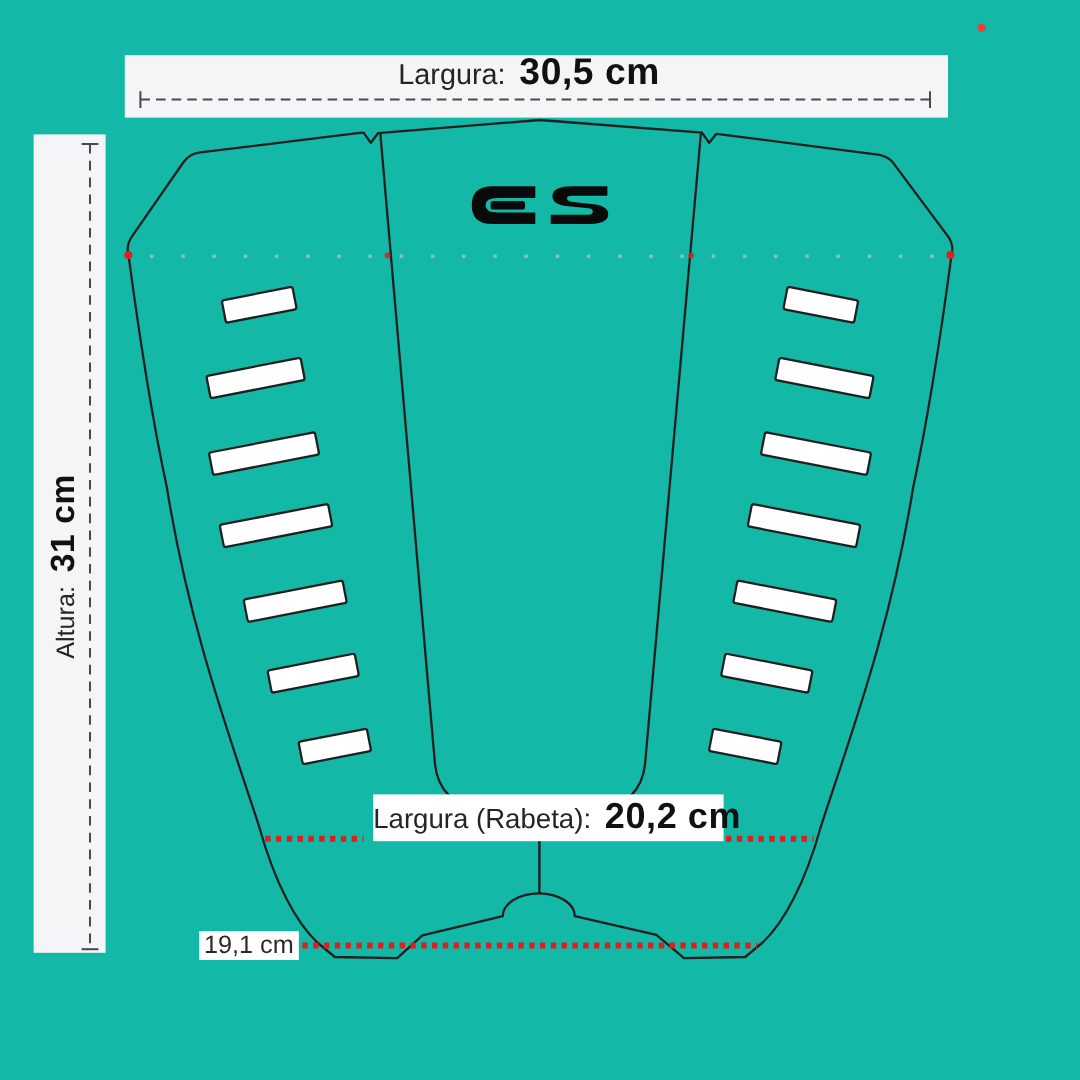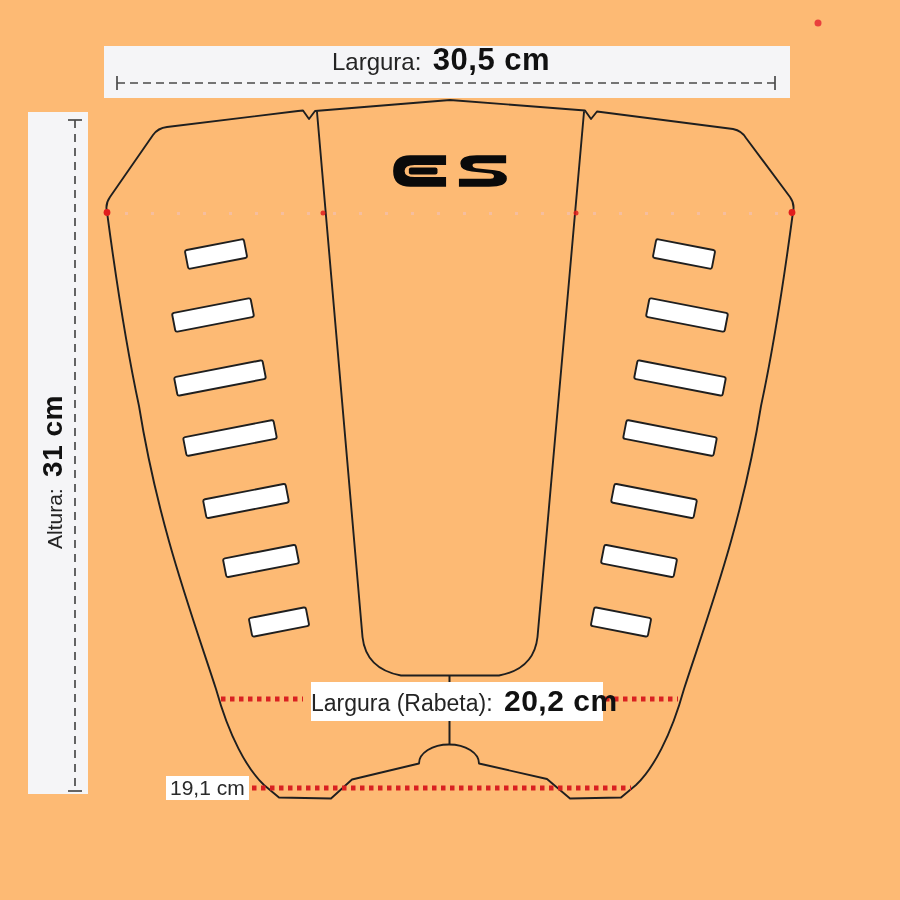--- a/index.html
+++ b/index.html
@@ -1,30 +1,30 @@
 <!DOCTYPE html>
 <html><head>
 <meta charset="utf-8">
 <style>
   html,body{margin:0;padding:0;background:#fff;}
-  #stage{position:relative;width:900px;height:900px;background:#fdba74;overflow:hidden;
+  #stage{position:relative;width:900px;height:900px;background:#14b8a6;overflow:hidden;
          font-family:"Liberation Sans", sans-serif;color:#1d1d1d;}
   .band{position:absolute;background:#f5f5f7;z-index:0;}
   #band-top{left:104px;top:46px;width:686px;height:52px;}
   #band-left{left:28px;top:112px;width:60px;height:682px;}
   #art{position:absolute;left:0;top:0;z-index:1;}
   .dim-label{position:absolute;z-index:2;white-space:nowrap;}
   .dim-label .lbl{font-size:24px;color:#242424;}
   .dim-label .val{font-size:31px;font-weight:700;color:#111;letter-spacing:.5px;margin-left:7px;}
   #width-dim{left:116px;top:42px;width:650px;text-align:center;}
   #height-dim{left:-62px;top:456px;width:230px;height:32px;text-align:center;
               transform:rotate(-90deg);}
   #height-dim .lbl{font-size:21px;}
   #height-dim .val{font-size:28px;}
-  #tail-dim{left:311px;top:682px;width:292px;text-align:center;background:#fff;
+  #tail-dim{left:311px;top:662px;width:292px;text-align:center;background:#fff;
             padding:2px 0 3px 0;}
   #tail-dim .lbl{font-size:23px;}
   #tail-dim .val{font-size:30px;}
   #rear-dim{left:166px;top:776px;background:#fff;padding:0 4px;}
   #rear-dim .val2{font-size:21px;color:#2a2a2a;}
   #es-logo{position:absolute;left:391px;top:151px;width:118px;height:40px;z-index:2;}
 </style>
 </head>
 <body>
 

